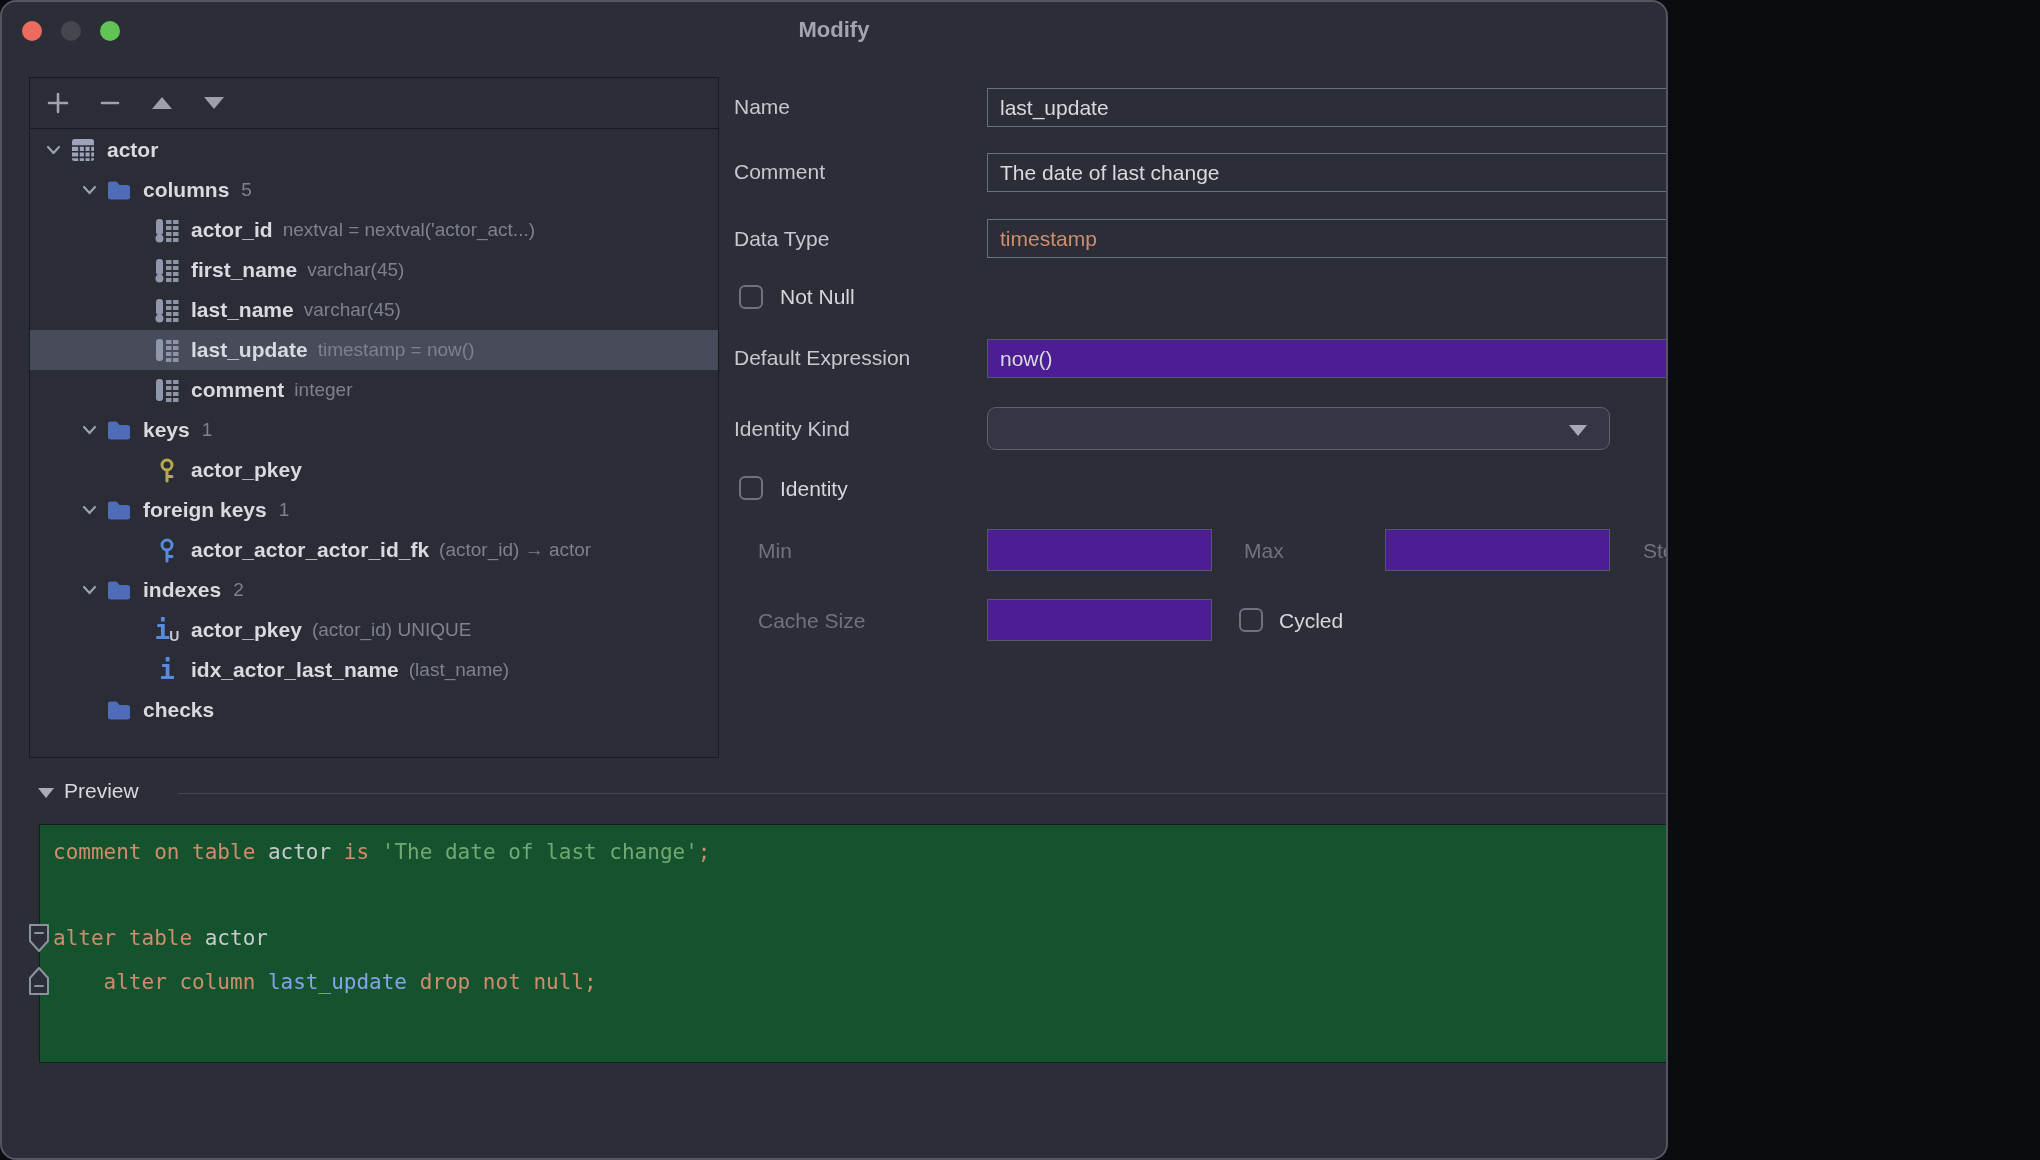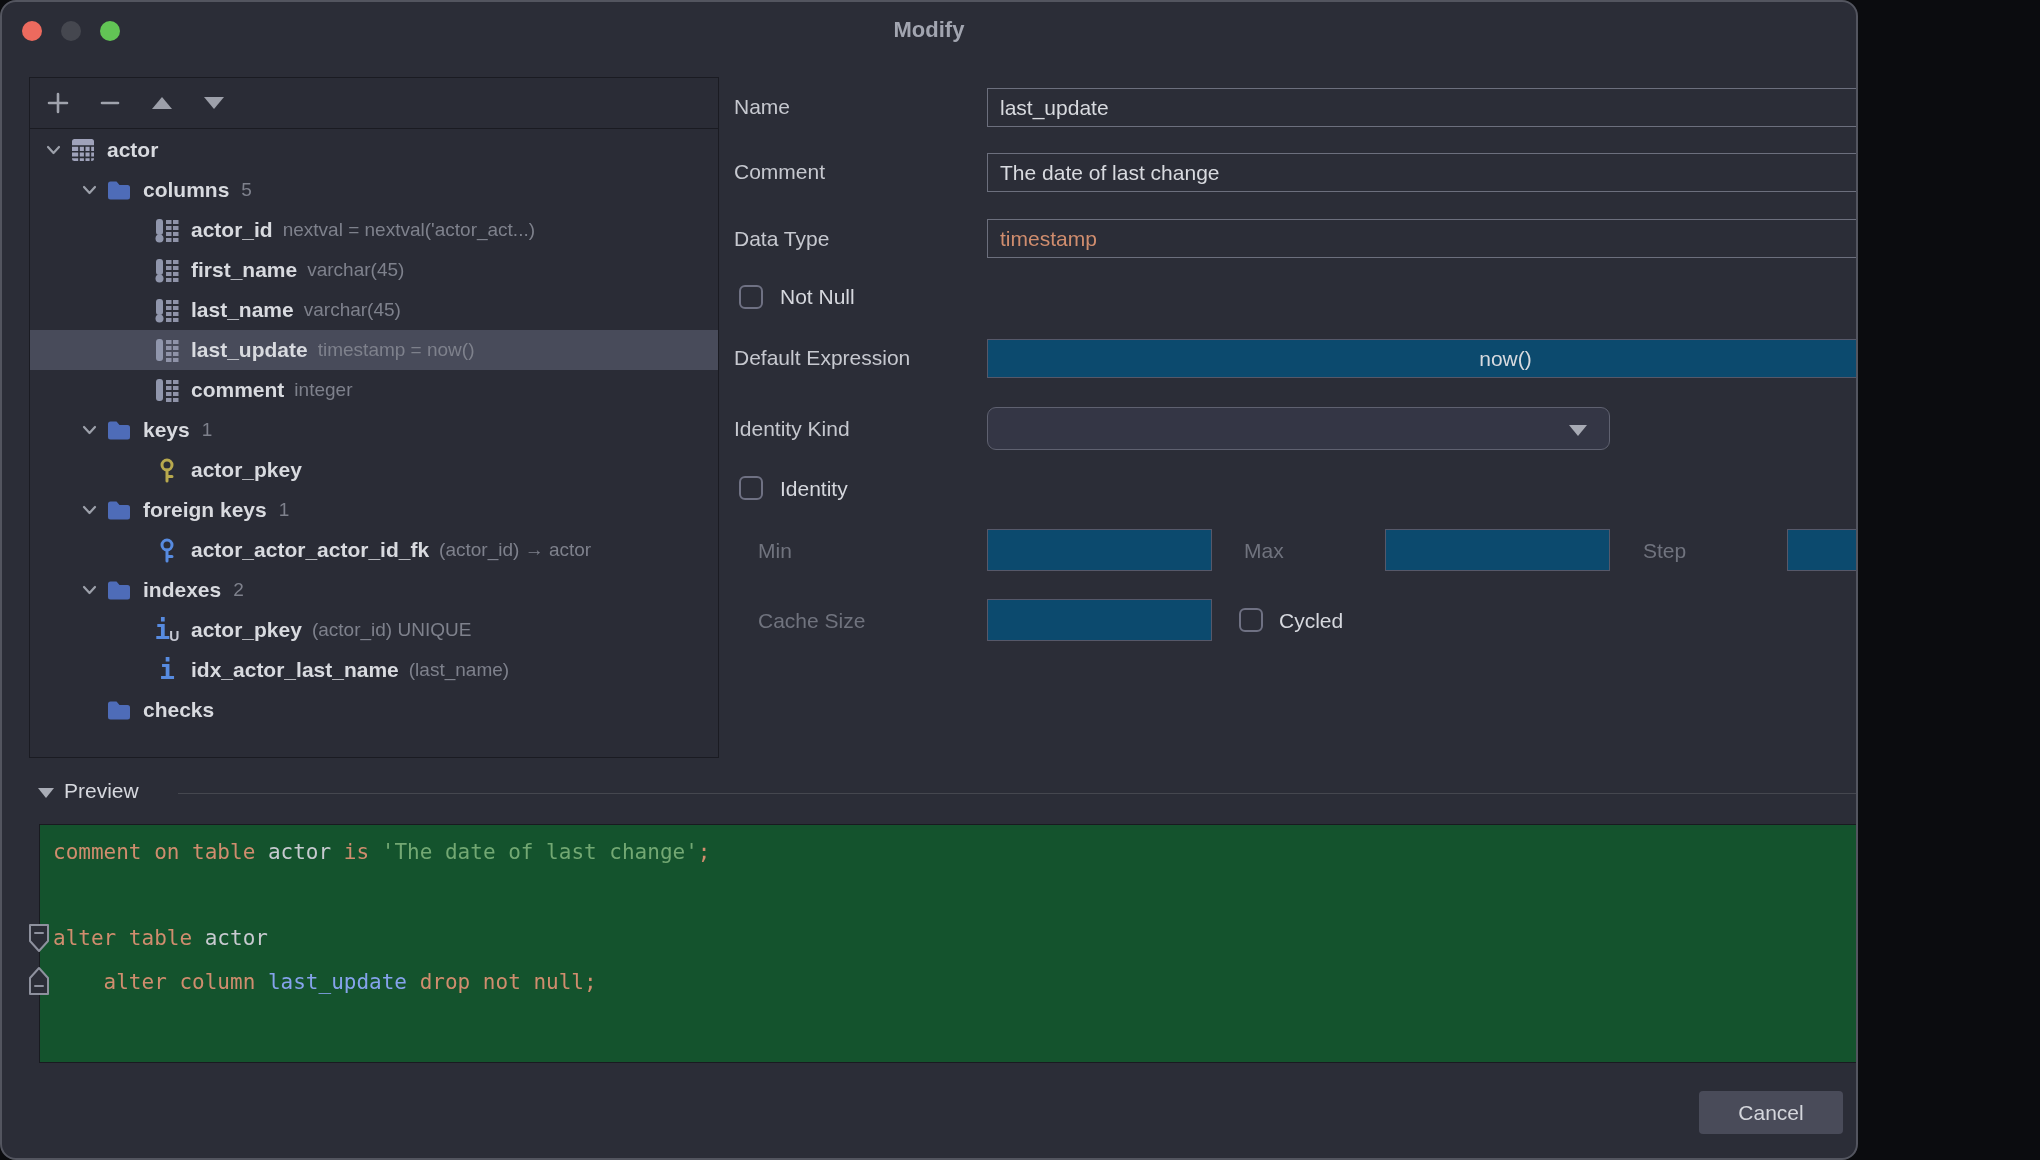--- a/index.html
+++ b/index.html
@@ -1,16 +1,16 @@
 <!DOCTYPE html>
 <html><head>
 <meta charset="utf-8">
 <style>
   html,body{margin:0;padding:0;background:#0b0c0f;}
-  #stage{position:relative;width:1858px;height:1160px;font-family:"Liberation Sans",sans-serif;}
+  #stage{position:relative;width:1668px;height:1160px;font-family:"Liberation Sans",sans-serif;}
   #window{position:absolute;inset:0;background:#2b2d37;border:2px solid #53555f;border-radius:16px;box-sizing:border-box;overflow:hidden;}
   .abs{position:absolute;}
   
   .tl{position:absolute;top:19px;width:20px;height:20px;border-radius:50%;}
   #win-title{position:absolute;top:15px;left:0;width:100%;text-align:center;font-size:22px;font-weight:700;color:#a2a5b0;}
   
   #tree-panel{position:absolute;left:27px;top:75px;width:690px;height:681px;border:1.5px solid #1a1b22;box-sizing:border-box;background:#2a2c36;}
   #tree-toolbar{height:51px;border-bottom:1.5px solid #1a1b22;display:flex;align-items:center;padding-left:2px;box-sizing:border-box;}
   .tbtn{width:52px;height:40px;display:flex;align-items:center;justify-content:center;}
   .tri-up{width:0;height:0;border-left:10px solid transparent;border-right:10px solid transparent;border-bottom:12px solid #9da0aa;}
@@ -25,21 +25,21 @@
   .tname{font-size:21px;font-weight:600;color:#d8dadf;white-space:pre;}
   .tdetail{font-size:19px;color:#7e818c;margin-left:10px;white-space:pre;}
   .tcount{font-size:19px;color:#7e818c;margin-left:12px;}
   .iglyph{font-family:"DejaVu Sans Mono",monospace;font-weight:700;font-size:26px;color:#578be0;line-height:1;}
   .uglyph{font-size:14px;font-weight:700;color:#c6c8d2;margin-left:-1px;align-self:flex-end;line-height:1;}
   
   .flabel{position:absolute;font-size:21px;color:#c6c8cf;height:28px;line-height:28px;}
   .flabel.dim{color:#70737e;}
   .flabel.bright{color:#d6d8de;}
   .finput{position:absolute;box-sizing:border-box;border:1px solid #6c6f7d;background:transparent;color:#d8dadf;font-size:21px;padding-left:12px;display:flex;align-items:center;}
-  .finput.filled{background:#0c4a6e;border-color:#565869;justify-content:center;}
+  .finput.filled{background:#4c1d95;border-color:#565869;}
   .finput.dt{color:#d08d6e;}
   .checkbox{position:absolute;width:24px;height:24px;border:2px solid #6f7183;border-radius:6px;box-sizing:border-box;background:transparent;}
   #identity-kind-select{position:absolute;left:985px;top:405px;width:623px;height:43px;background:#343645;border:1px solid #5f6170;border-radius:9px;box-sizing:border-box;display:flex;align-items:center;padding-left:12px;color:#d8dadf;font-size:21px;}
   #identity-kind-select .arrow{position:absolute;right:22px;top:17px;width:0;height:0;border-left:9px solid transparent;border-right:9px solid transparent;border-top:11px solid #a7aab4;}
   
   #preview-tri{position:absolute;left:36px;top:786px;width:0;height:0;border-left:8px solid transparent;border-right:8px solid transparent;border-top:10px solid #a9acb6;}
   #preview-title{position:absolute;left:62px;top:777px;font-size:21px;color:#d6d8de;}
   #preview-rule{position:absolute;left:176px;top:791px;width:1758px;height:1px;background:#45474f;}
   #preview-gear{position:absolute;left:1942px;top:772px;font-size:26px;color:#999ca6;line-height:1;}
   #preview-box{position:absolute;left:37px;top:822px;width:1976px;height:239px;border:1.5px solid #191a20;box-sizing:border-box;background:#14532d;}

